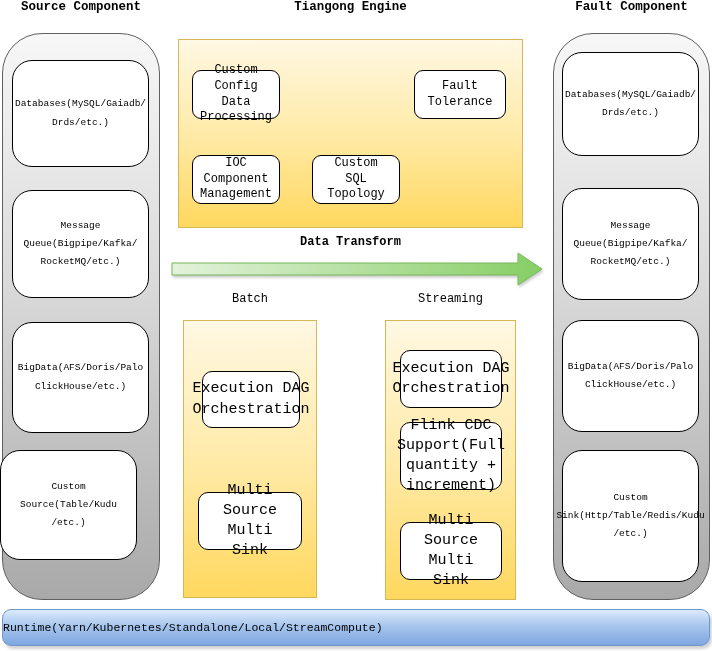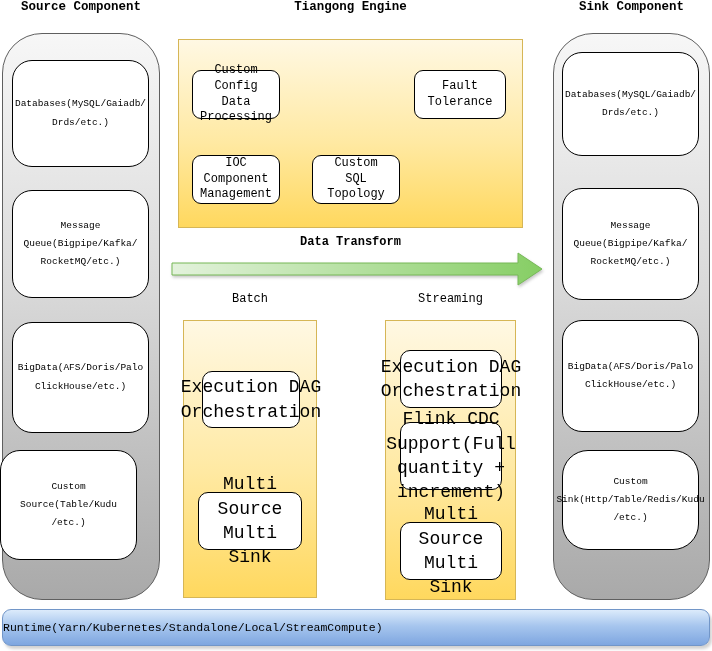--- a/index.html
+++ b/index.html
@@ -25,59 +25,59 @@
     background:linear-gradient(180deg,#fff8e3 0%,#ffe9a2 55%,#ffd85e 100%);
   }
   .feature-box{
     border:1px solid #000;border-radius:9px;background:#ffffff;
     display:flex;align-items:center;justify-content:center;text-align:center;
     font-size:12px;line-height:1.3;white-space:pre-line;padding:8px;
   }
   .pipe-box{
     border:1px solid #000;border-radius:10px;background:#ffffff;
     display:flex;align-items:center;justify-content:center;text-align:center;
-    font-size:18px;line-height:1.35;white-space:pre-line;padding:2px;
+    font-size:15px;line-height:1.35;white-space:pre-line;padding:2px;
   }
   .mid-label{font-size:12px;text-align:center;}
   .mid-label.bold{font-weight:bold;}
   .runtime-bar{
     border:1px solid #7296c8;border-radius:9px;
     background:linear-gradient(180deg,#dcebfb 0%,#a7c6ee 45%,#7ea6e0 100%);
     display:flex;align-items:center;
     font-size:11.5px;box-shadow:2px 3px 3px rgba(0,0,0,0.18);
   }
   .arrow-svg{filter:drop-shadow(1px 2px 1.5px rgba(0,0,0,0.22));}
 </style>
 </head>
 <body>
 
 <div id="canvas">
 
   <div class="abs title" style="left:0;top:6;width:162px;">Source Component</div>
   <div class="abs title" style="left:178px;top:6;width:345px;">Tiangong Engine</div>
-  <div class="abs title" style="left:551px;top:6;width:161px;">Sink Component</div>
+  <div class="abs title" style="left:551px;top:6;width:161px;">Fault Component</div>
 
   <div class="abs gray-col" style="left:2px;top:33px;width:158px;height:567px;"></div>
   <div class="abs white-card" style="left:12px;top:60px;width:137px;height:107px;">Databases(MySQL/Gaiadb/
 Drds/etc.)</div>
   <div class="abs white-card" style="left:12px;top:190px;width:137px;height:108px;">Message Queue(Bigpipe/Kafka/
 RocketMQ/etc.)</div>
   <div class="abs white-card" style="left:12px;top:322px;width:137px;height:111px;">BigData(AFS/Doris/Palo
 ClickHouse/etc.)</div>
   <div class="abs white-card" style="left:0;top:450px;width:137px;height:110px;">Custom Source(Table/Kudu
 /etc.)</div>
 
   <div class="abs gray-col" style="left:553px;top:33px;width:157px;height:567px;"></div>
   <div class="abs white-card" style="left:562px;top:52px;width:137px;height:104px;">Databases(MySQL/Gaiadb/
 Drds/etc.)</div>
   <div class="abs white-card" style="left:562px;top:188px;width:137px;height:112px;">Message Queue(Bigpipe/Kafka/
 RocketMQ/etc.)</div>
   <div class="abs white-card" style="left:562px;top:320px;width:137px;height:112px;">BigData(AFS/Doris/Palo
 ClickHouse/etc.)</div>
-  <div class="abs white-card" style="left:562px;top:450px;width:137px;height:100px;border-radius:26px;">Custom
+  <div class="abs white-card" style="left:562px;top:450px;width:137px;height:132px;">Custom
 Sink(Http/Table/Redis/Kudu
 /etc.)</div>
 
   <div class="abs yellow-panel" style="left:178px;top:39px;width:345px;height:189px;"></div>
   <div class="abs feature-box" style="left:192px;top:70px;width:88px;height:49px;">Custom Config
 Data
 Processing</div>
   <div class="abs feature-box" style="left:414px;top:70px;width:92px;height:49px;">Fault Tolerance</div>
   <div class="abs feature-box" style="left:192px;top:155px;width:88px;height:49px;">IOC Component
 Management</div>

